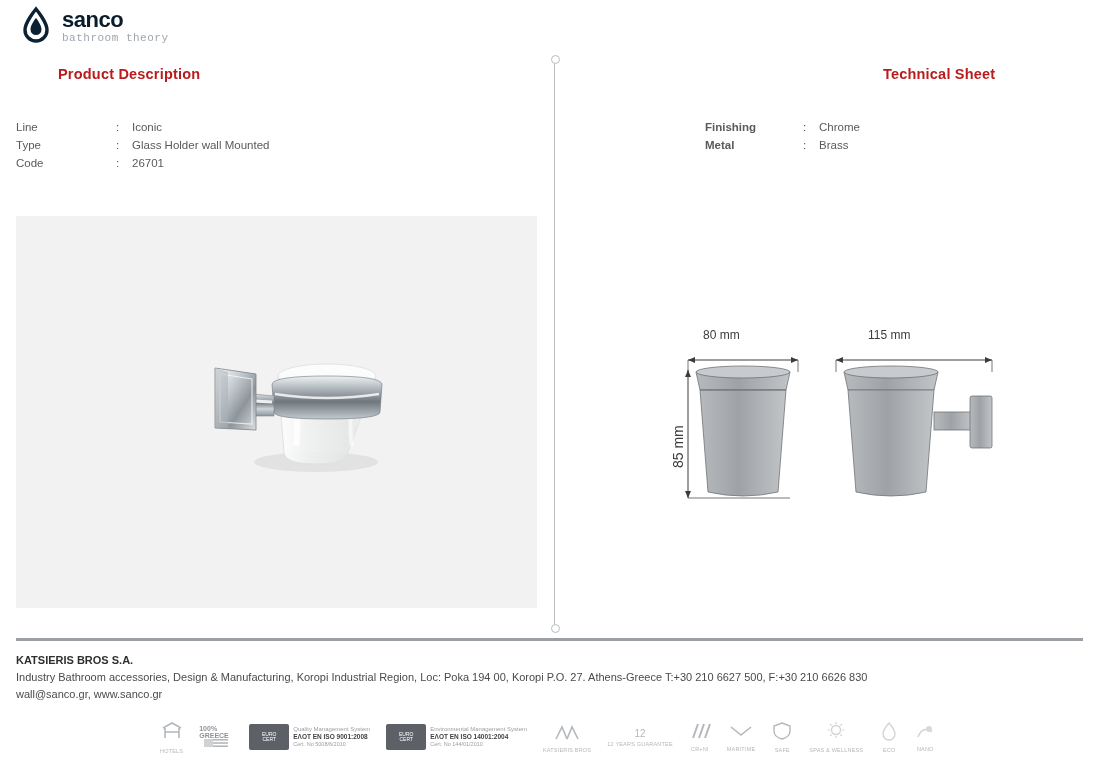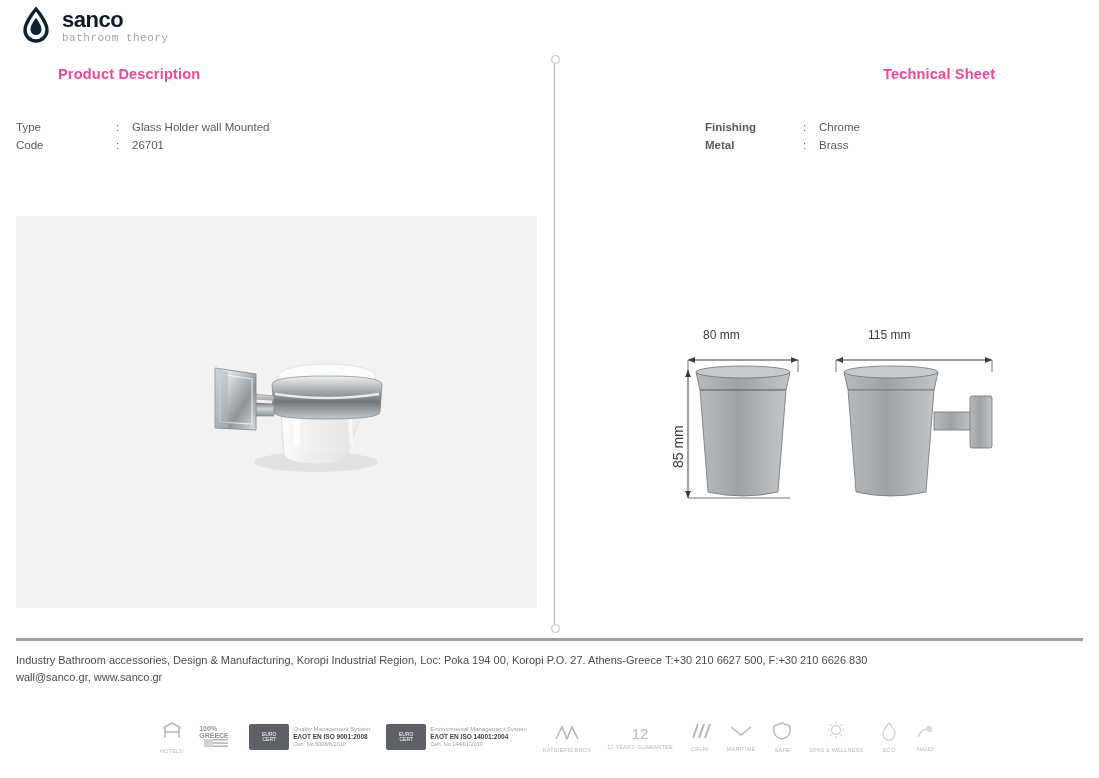--- a/index.html
+++ b/index.html
@@ -51,21 +51,21 @@
     letter-spacing: 0.5px;
     margin-top: 2px;
     font-family: Liberation Mono, monospace;
   }
 
   
   .section-title {
     position: absolute;
     font-size: 14.5px;
     font-weight: bold;
-    color: #ec4899;
+    color: #b91c1c;
     letter-spacing: 0.2px;
   }
   #product-description-title { left: 58px; top: 66px; }
   #technical-sheet-title { left: 883px; top: 66px; }
 
   
   .spec-table {
     position: absolute;
     font-size: 11.5px;
     color: #5a5a5a;
@@ -241,20 +241,25 @@
       <span class="logo-word">sanco</span>
       <span class="logo-tag">bathroom theory</span>
     </span>
   </div>
 
   <div class="section-title" id="product-description-title">Product Description</div>
   <div class="section-title" id="technical-sheet-title">Technical Sheet</div>
 
   <table class="spec-table" id="left-specs">
     <tbody>
+        <tr>
+      <td class="spec-key">Line</td>
+      <td class="spec-colon">:</td>
+      <td class="spec-val">Iconic</td>
+    </tr>
     <tr>
       <td class="spec-key">Type</td>
       <td class="spec-colon">:</td>
       <td class="spec-val">Glass Holder wall Mounted</td>
     </tr>
     <tr>
       <td class="spec-key">Code</td>
       <td class="spec-colon">:</td>
       <td class="spec-val">26701</td>
     </tr>
@@ -369,20 +374,21 @@
       <rect x="330" y="76" width="22" height="52" rx="2" fill="url(#dwGrad)" stroke="#6f7377" stroke-width="0.8"></rect>
     </svg>
 
     <span class="dim-label" style="left: 63px; top: 8px;">80 mm</span>
     <span class="dim-label" style="left: 228px; top: 8px;">115 mm</span>
     <span class="dim-vert" style="left: 30px; top: 148px;">85 mm</span>
   </div>
 
   <div class="footer-rule"></div>
   <div class="footer">
+    <div class="footer-company">KATSIERIS BROS S.A.</div>
     <div>Industry Bathroom accessories, Design &amp; Manufacturing, Koropi Industrial Region, Loc: Poka 194 00, Koropi P.O. 27. Athens-Greece   T:+30 210 6627 500, F:+30 210 6626 830</div>
     <div>wall@sanco.gr, www.sanco.gr</div>
   </div>
 
   <div class="certs">
 
     <div class="cert-block">
       <span>
         <svg width="22" height="22" viewBox="0 0 22 22">
           <path d="M4 18 V8 M18 18 V8 M4 12 h14 M2 8 L11 3 L20 8" stroke="#b4b8bc" stroke-width="1.6" fill="none"></path>
@@ -430,21 +436,21 @@
     <div class="cert-block">
       <span>
         <svg width="26" height="20" viewBox="0 0 26 20">
           <path d="M2 18 L8 6 L13 18 M13 18 L18 6 L24 18" stroke="#b4b8bc" stroke-width="1.6" fill="none"></path>
         </svg>
       </span>
       <span class="cert-caption">KATSIERIS BROS</span>
     </div>
 
     <div class="cert-block">
-      <span style="font-size:15px;color:#b4b8bc;">12</span>
+      <span style="font-size:10px;color:#b4b8bc;">12</span>
       <span class="cert-caption">12 YEARS GUARANTEE</span>
     </div>
 
     <div class="cert-block">
       <span>
         <svg width="22" height="18" viewBox="0 0 22 18">
           <path d="M4 16 L9 2 M10 16 L15 2 M16 16 L21 2" stroke="#b4b8bc" stroke-width="2" fill="none"></path>
         </svg>
       </span>
       <span class="cert-caption">CR+NI</span>

